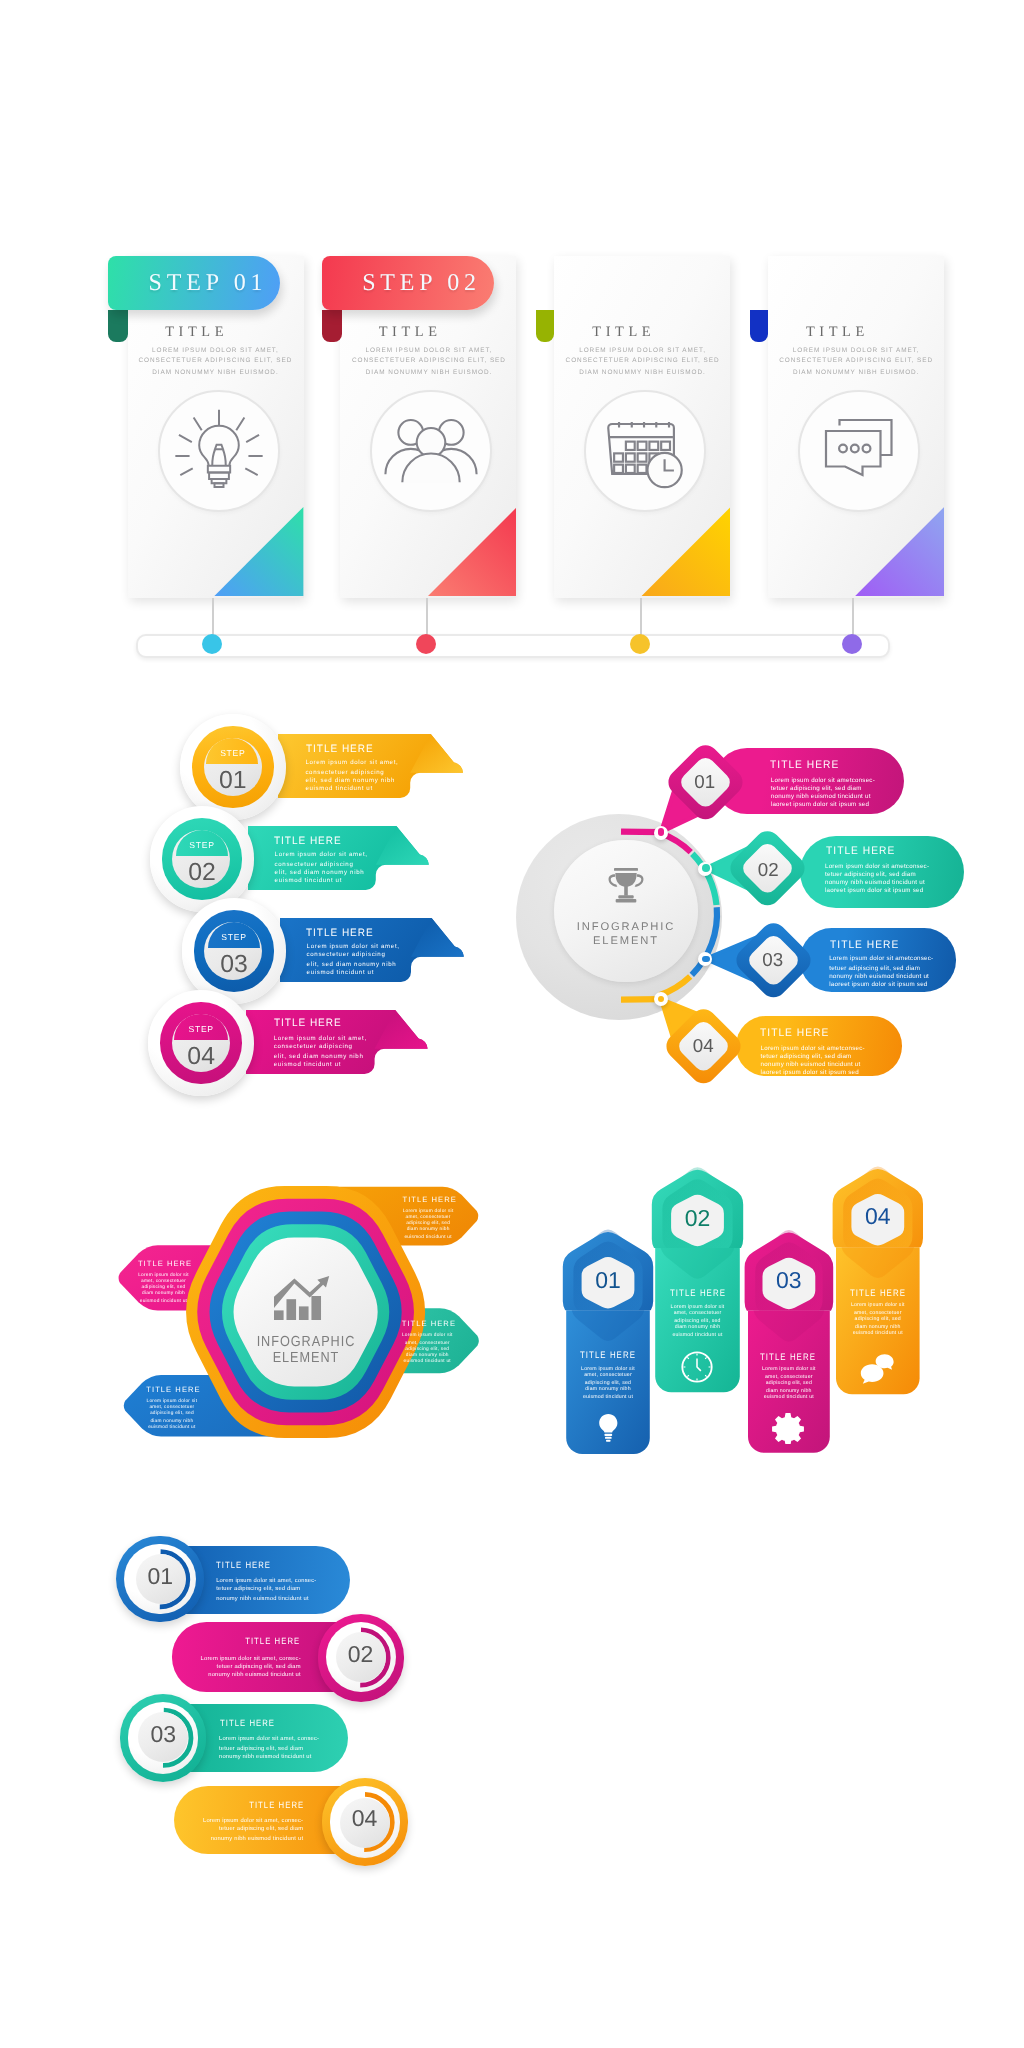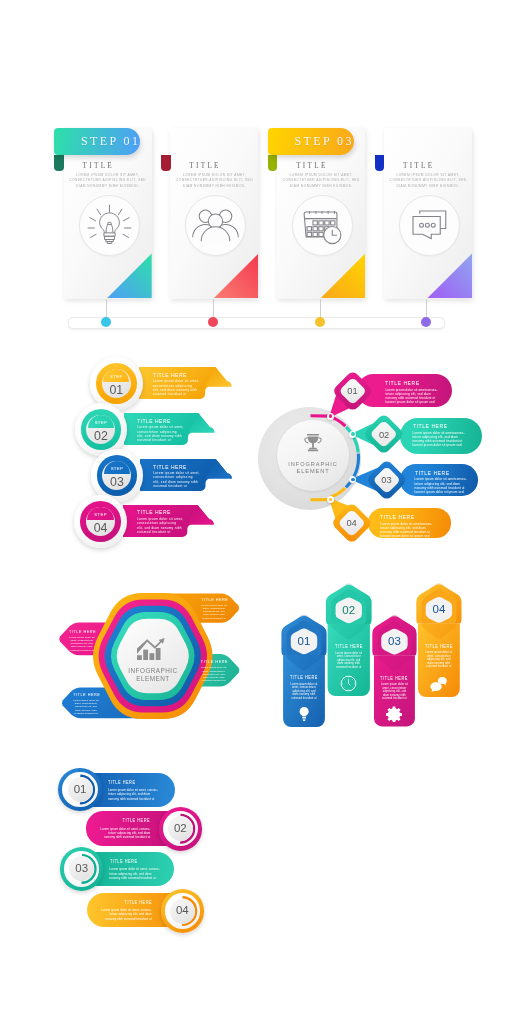--- a/index.html
+++ b/index.html
@@ -6,21 +6,21 @@
   body{width:512px;height:1024px;background:#ffffff;font-family:"Liberation Sans",sans-serif;overflow:hidden;}
   #page{position:relative;width:512px;height:1024px;background:#fff;}
 
   
   .s1card{position:absolute;width:88px;height:171.5px;}
   .s1panel{position:absolute;left:9.4px;top:0;width:88px;height:171.5px;
      background:linear-gradient(118deg,#ffffff 0%,#fafafa 45%,#ececec 100%);
      box-shadow:1px 2px 5px rgba(0,0,0,.11);}
   .s1fold{position:absolute;left:0;top:26.9px;width:9.6px;height:16px;border-radius:0 0 4px 4px;}
   .s1banner{position:absolute;left:0;top:0;width:86px;height:27px;border-radius:4px 13.5px 13.5px 4px;
-     box-shadow:1px 3px 5px rgba(0,0,0,.15);display:flex;align-items:center;justify-content:flex-end;}
+     box-shadow:1px 3px 5px rgba(0,0,0,.15);display:flex;align-items:center;justify-content:flex-start;}
   .s1banner span{font-family:"Liberation Serif",serif;font-size:12px;letter-spacing:2.4px;color:#f2faff;
      text-shadow:0 1px 1px rgba(0,0,0,.10);padding-left:20px;}
   .s1title{position:absolute;left:0;top:35.3px;width:88px;text-align:center;
      font-family:"Liberation Serif",serif;font-size:7.2px;line-height:7.2px;letter-spacing:2.3px;color:#6a6a6a;}
   .s1body{position:absolute;left:13.9px;top:45.2px;width:79px;text-align:center;
      font-size:3.2px;letter-spacing:.48px;line-height:5.3px;color:#a9a9a9;}
   .s1circle{position:absolute;left:24.4px;top:67.5px;width:59px;height:59px;border-radius:50%;
      background:#fdfdfd;border:.8px solid #e6e6e6;display:flex;align-items:center;justify-content:center;
      box-shadow:0 1px 2px rgba(0,0,0,.035);}
   .s1tri{position:absolute;width:45px;height:45px;}
@@ -94,42 +94,42 @@
       <path d="M50 8.5v17.2M21.8 17.3l9 14M78.2 17.3l-9 14M5.5 36.5l14.3 8M94.5 36.5l-14.3 8M1.5 60h15.8M98.5 60H82.7M7 81.3l13.8-7.6M93 81.3l-13.8-7.6"></path>
     </svg></span>
       </div>
     </div>
       <div class="s1card" style="left:161.1px;top:127.8px;">
       <div class="s1panel"></div>
       <div class="s1tri" style="left:52.4px;top:125.7px;
         background:linear-gradient(45deg, #fa7d72 0%, #f4394f 100%);
         clip-path:polygon(100% 0,100% 100%,0 100%);"></div>
       <div class="s1fold" style="background:linear-gradient(180deg,#a51d32 0%, #a51d32 70%, #a51d32 100%);"></div>
+      <div class="s1banner" style="background:linear-gradient(100deg, #f4394f 0%, #fa7d72 100%);">
+        <span>STEP  02</span>
+      </div>
       <div class="s1title">TITLE</div>
       <div class="s1body">LOREM IPSUM DOLOR SIT AMET, CONSECTETUER ADIPISCING ELIT, SED DIAM NONUMMY NIBH EUISMOD.</div>
       <div class="s1circle">
         <span><svg viewBox="0 0 100 100" width="47" height="47" fill="none" stroke="#83838a" stroke-width="2.2">
       <circle cx="28.5" cy="34.5" r="13.2"></circle>
               <circle cx="71.5" cy="34.5" r="13.2"></circle>
       <path d="M1.5 79c0-14.9 12.1-27 27-27s27 12.1 27 27"></path>
       <path d="M44.5 79c0-14.9 12.1-27 27-27s27 12.1 27 27"></path>
       <circle cx="50" cy="45" r="15.2" fill="#fcfcfc"></circle>
       <path d="M19.5 87.5c0-16.8 13.7-30.5 30.5-30.5s30.5 13.7 30.5 30.5" fill="#fcfcfc"></path>
     </svg></span>
       </div>
     </div>
       <div class="s1card" style="left:267.9px;top:127.8px;">
       <div class="s1panel"></div>
       <div class="s1tri" style="left:52.4px;top:125.7px;
         background:linear-gradient(45deg, #f9a71b 0%, #ffd400 100%);
         clip-path:polygon(100% 0,100% 100%,0 100%);"></div>
       <div class="s1fold" style="background:linear-gradient(180deg,#97b302 0%, #97b302 70%, #97b302 100%);"></div>
-      <div class="s1banner" style="background:linear-gradient(100deg, #ffd400 0%, #f9a71b 100%);">
-        <span>STEP  03</span>
-      </div>
       <div class="s1title">TITLE</div>
       <div class="s1body">LOREM IPSUM DOLOR SIT AMET, CONSECTETUER ADIPISCING ELIT, SED DIAM NONUMMY NIBH EUISMOD.</div>
       <div class="s1circle">
         <span><svg viewBox="0 0 100 100" width="49" height="49" fill="none" stroke="#83838a" stroke-width="2.2">
       <path d="M12.5 30.5a4 4 0 0 1 4-4h59a4 4 0 0 1 4 4v47h-63z"></path>
       <path d="M13.5 40h65"></path>
       <path d="M23.5 24.5v5.5M36.5 24.5v5.5M49 24.5v5.5M61.5 24.5v5.5M74.5 24.5v5.5"></path>
       <rect x="30.5" y="44.5" width="9" height="8.5"></rect>
               <rect x="42.5" y="44.5" width="9" height="8.5"></rect>
               <rect x="54.5" y="44.5" width="9" height="8.5"></rect>

